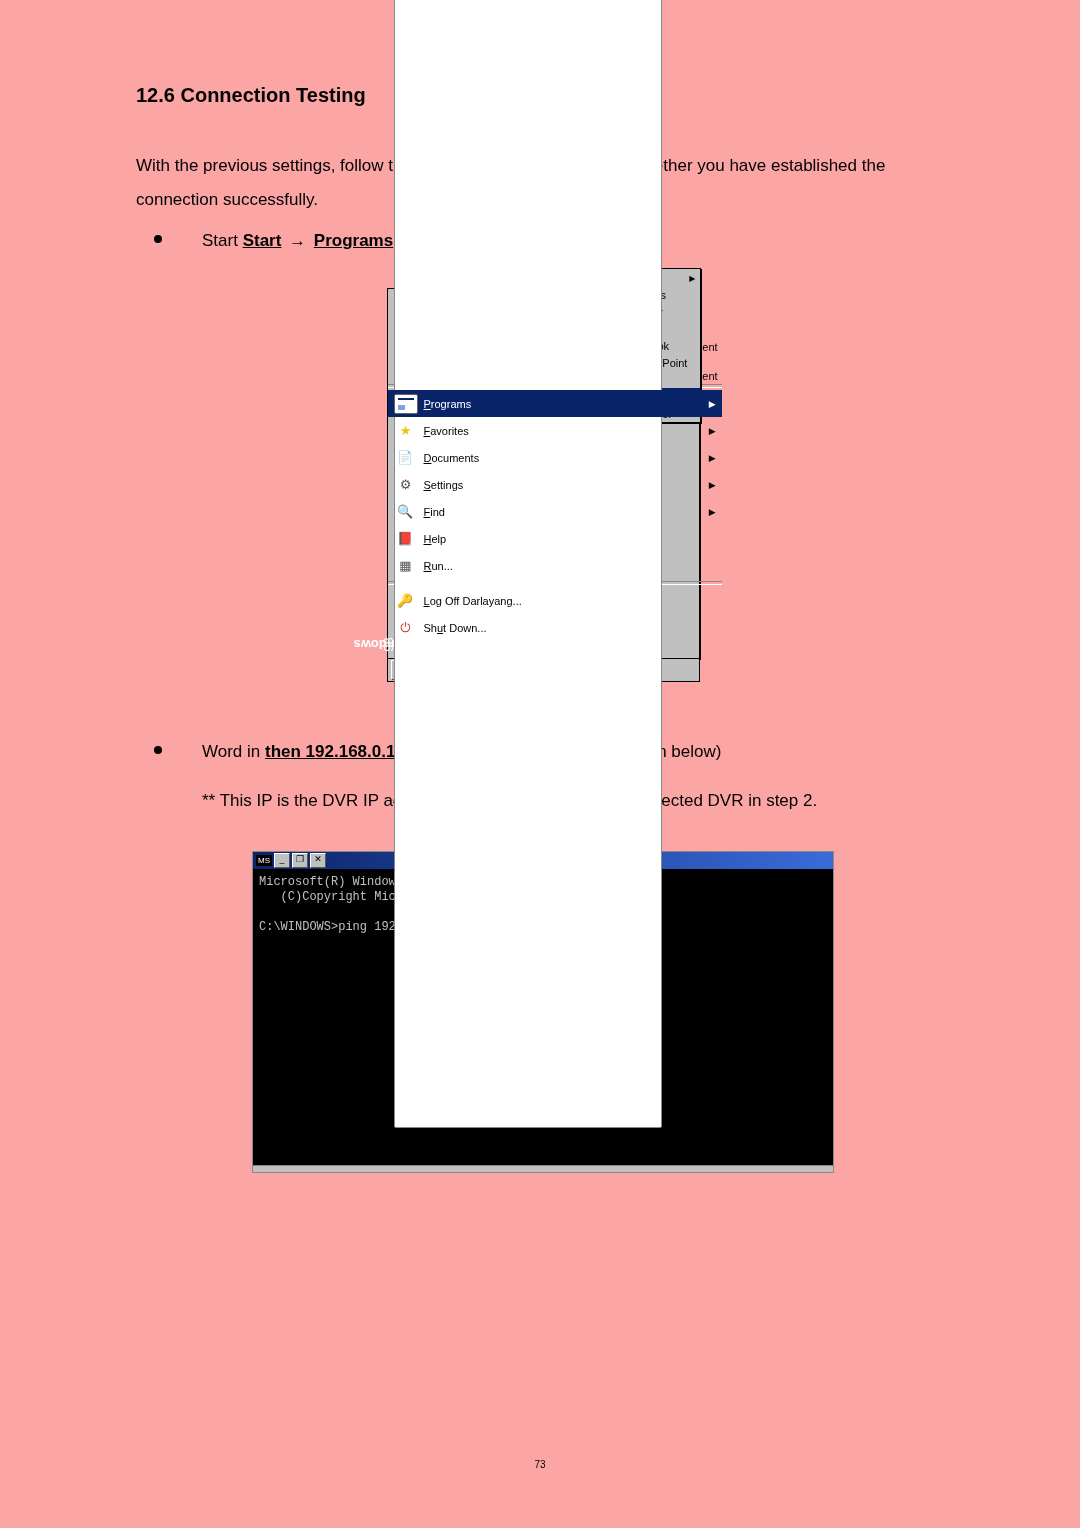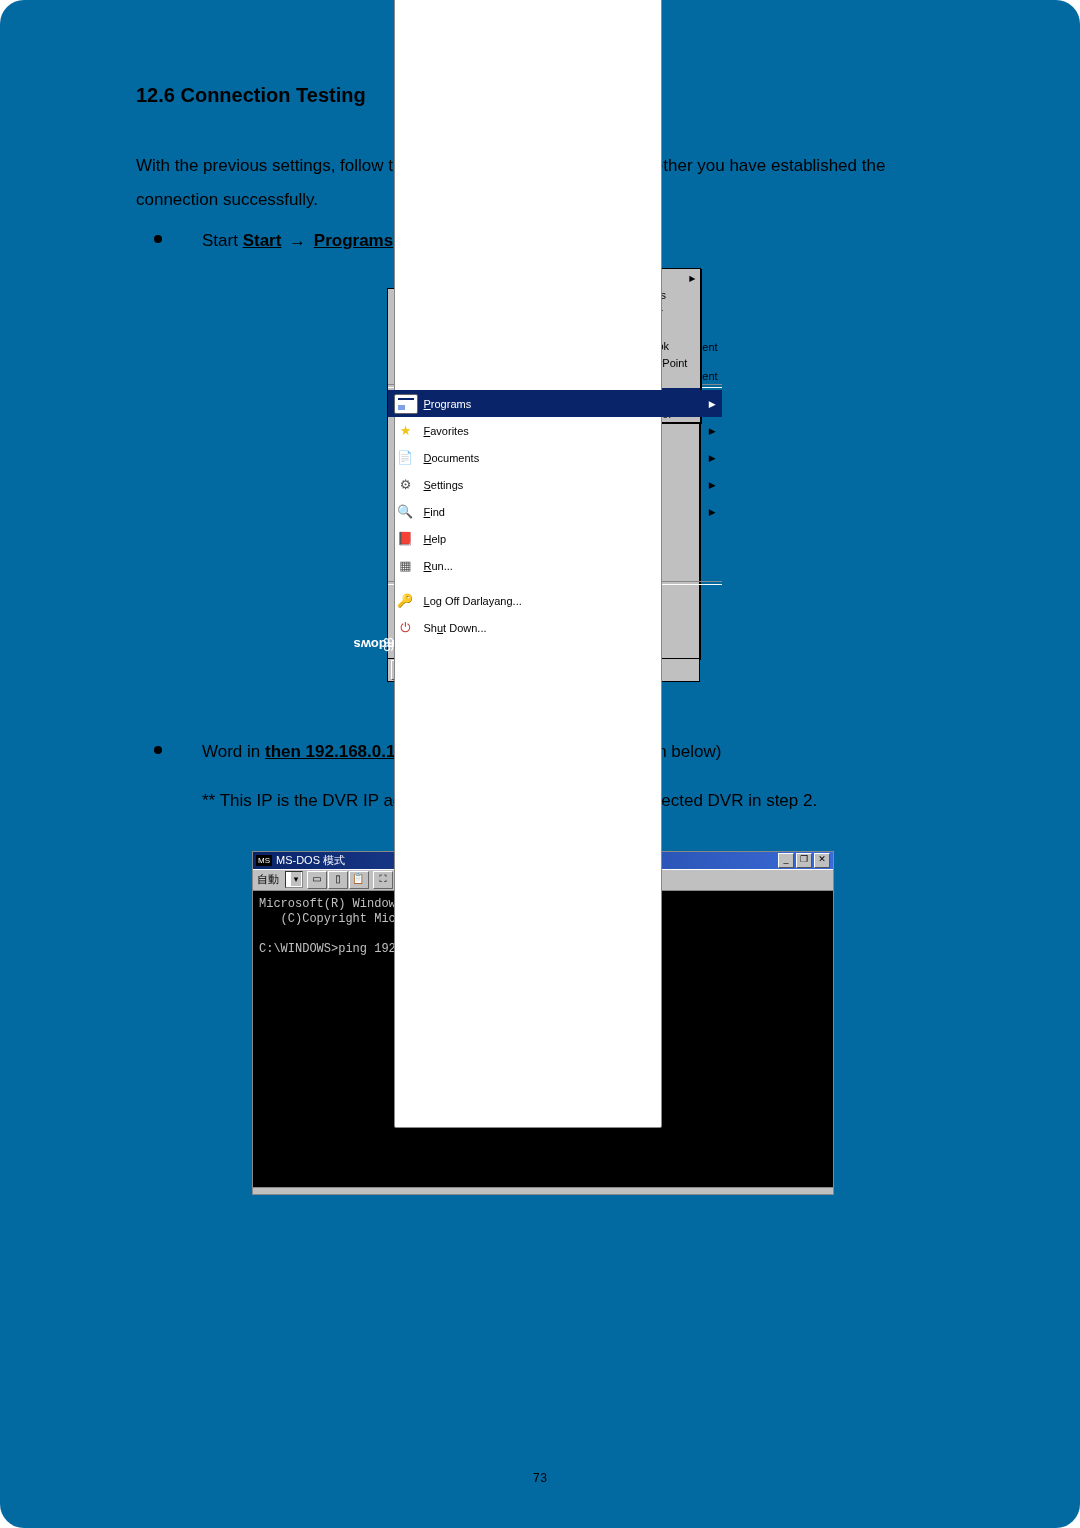--- a/index.html
+++ b/index.html
@@ -1,16 +1,16 @@
 <!DOCTYPE html>
 <html><head>
 <meta charset="utf-8">
 <style>
   html,body{margin:0;padding:0;background:#fff;font-family:Arial,Helvetica,sans-serif;color:#000;}
-  .page{width:1080px;min-height:1528px;margin:0 auto;background:#0369a1;box-sizing:border-box;padding:84px 130px 0 136px;position:relative;border-radius:24px;}
+  .page{width:1080px;min-height:1528px;margin:0 auto;background:#fca5a5;box-sizing:border-box;padding:84px 130px 0 136px;position:relative;}
   .h1{font-size:20px;font-weight:bold;margin:0 0 42px 0;}
   .para{font-size:17px;line-height:2.0;margin:0 0 10px 0;}
   .bullet-row{display:flex;align-items:flex-start;margin:4px 0 22px 18px;font-size:17px;}
   .bullet-dot{width:8px;height:8px;border-radius:50%;background:#000;margin:8px 40px 0 0;flex:none;}
   .bullet-text{line-height:1.6;}
   .u{text-decoration:underline;}
   .b{font-weight:bold;}
   .arrow{padding:0 3px;}
   .bullet-sub{margin-left:66px;font-size:17px;line-height:1.6;margin-top:6px;}
   .fig1-spacer-top{height:12px;}
@@ -64,21 +64,21 @@
   .winbtn{width:14px;height:13px;background:#c0c0c0;border:1px solid #fff;border-right-color:#555;border-bottom-color:#555;margin-left:2px;font-size:9px;line-height:11px;text-align:center;color:#000;}
   .dos-toolbar{display:flex;align-items:center;height:20px;background:#c0c0c0;border-top:1px solid #fff;border-bottom:1px solid #888;padding:0 4px;font-size:11px;}
   .dos-toolbar .tl{margin-right:6px;}
   .dos-toolbar .combo{height:15px;border:1px inset #888;background:#fff;padding:0 12px 0 4px;margin-right:4px;position:relative;font-size:10px;line-height:14px;}
   .dos-toolbar .combo::after{content:"▾";position:absolute;right:1px;top:0;font-size:9px;background:#c0c0c0;width:10px;text-align:center;}
   .tbtn{width:18px;height:16px;border:1px solid #fff;border-right-color:#666;border-bottom-color:#666;background:#c0c0c0;margin-right:1px;font-size:10px;line-height:14px;text-align:center;}
   .tb-sep2{width:3px;}
   .dos-body{background:#000;color:#c0c0c0;font-family:"Courier New",monospace;font-size:12px;line-height:15px;padding:6px 6px 0 6px;min-height:290px;white-space:pre;}
   .dos-bottom{height:6px;background:#c0c0c0;border-top:1px solid #888;}
   
-  .page-num{position:absolute;left:0;right:0;bottom:42px;text-align:center;font-size:12px;color:#000;font-family:Liberation Mono, monospace;}
+  .page-num{position:absolute;left:0;right:0;bottom:58px;text-align:center;font-size:10px;color:#000;}
 </style>
 </head>
 <body>
 
 <div class="page">
 
   <div class="h1">12.6 Connection Testing</div>
 
   <div class="para">With the previous settings, follow the instructions below to ensure whether you have established the connection successfully.</div>
 
@@ -222,38 +222,24 @@
       <span>Word in </span><span class="b u">then 192.168.0.1</span><span> then Enter. (See the sample screen below)</span>
     </div>
   </div>
   <div class="bullet-sub">** This IP is the DVR IP address that is assigned for the connected DVR in step 2.</div>
 
   <div class="fig2-spacer-top"></div>
 
   <div class="fig2">
     <div class="dos-title">
       <span style="background:#000;color:#fff;font-size:8px;padding:1px 2px;">MS</span>
-      <span class="t">MS-DOS 模式</span>
       <span class="winbtn">_</span>
       <span class="winbtn">❐</span>
       <span class="winbtn">✕</span>
     </div>
-    <div class="dos-toolbar">
-      <span class="tl">自動</span>
-      <span class="combo"></span>
-      <span class="tbtn">▭</span>
-      <span class="tbtn">▯</span>
-      <span class="tbtn">📋</span>
-      <span class="tb-sep2"></span>
-      <span class="tbtn">⛶</span>
-      <span class="tbtn">⚙</span>
-      <span class="tb-sep2"></span>
-      <span class="tbtn">A</span>
-      <span class="tbtn">漢</span>
-    </div>
     <div class="dos-body">Microsoft(R) Windows 98
    (C)Copyright Microsoft Corp 1981-1999.
 
 C:\WINDOWS&gt;ping 192.168.0.1</div>
     <div class="dos-bottom"></div>
   </div>
 
   <div class="page-num">73</div>
 </div>
 

